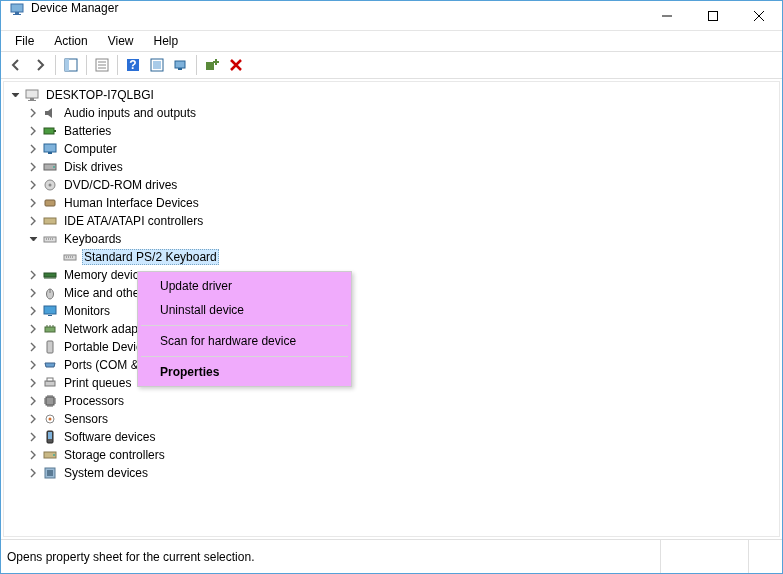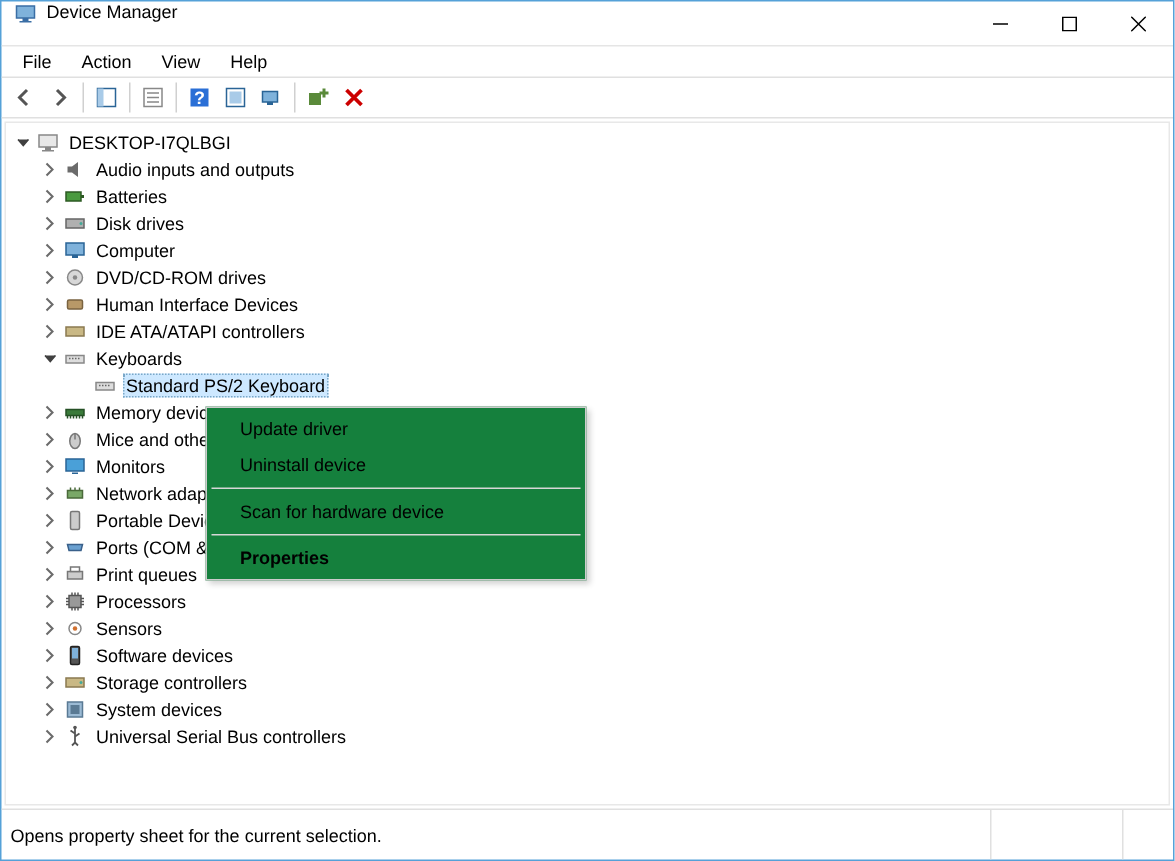--- a/index.html
+++ b/index.html
@@ -28,21 +28,21 @@
 .node .exp { width: 14px; height: 14px; display: flex; align-items: center; justify-content: center; color: #6b6b6b; margin-right: 2px; }
 .node .exp svg { width: 10px; height: 10px; }
 .node .ico { width: 16px; height: 16px; margin-right: 4px; display: flex; align-items: center; justify-content: center; }
 .node .label { padding: 0 2px; }
 .node .label.selected { background: #cde8ff; border: 1px dotted #7aa7c7; padding: 0 1px; }
 .lvl0 { padding-left: 4px; }
 .lvl1 { padding-left: 22px; }
 .lvl2 { padding-left: 42px; }
 
 
-.ctx { position: absolute; left: 133px; top: 189px; width: 254px; background: #15803d; border: 1px solid #cccccc; box-shadow: 2px 2px 4px rgba(0,0,0,.18); padding: 2px; text-align: center; }
+.ctx { position: absolute; left: 133px; top: 189px; width: 215px; background: #f0abfc; border: 1px solid #cccccc; box-shadow: 2px 2px 4px rgba(0,0,0,.18); padding: 2px; text-align: center; }
 .ctx .item { height: 24px; display: flex; align-items: center; padding-left: 20px; }
 .ctx .csep { height: 1px; background: #d7d7d7; margin: 3px 1px; }
 .ctx .item.bold { font-weight: 700; }
 
 
 .status { height: 34px; border-top: 1px solid #e0e0e0; display: flex; align-items: center; padding: 0 6px; }
 .status .cell { border-left: 1px solid #e0e0e0; height: 100%; }
 .status .c1 { width: 88px; }
 .status .c2 { width: 28px; }
 </style>
@@ -192,41 +192,41 @@
           </li>
           <li>
             <div class="node lvl1">
               <span class="exp">
                 <svg viewBox="0 0 10 10">
                   <path d="M3 1l4 4-4 4" fill="none" stroke="#6b6b6b" stroke-width="1.4"></path>
                 </svg>
               </span>
               <span class="ico">
                 <svg viewBox="0 0 16 16">
+                  <rect x="2" y="3" width="12" height="8" fill="#7fb2db" stroke="#2a6496"></rect>
+                  <rect x="6" y="11" width="4" height="2" fill="#2a6496"></rect>
+                </svg>
+              </span>
+              <span class="label">Computer</span>
+            </div>
+          </li>
+          <li>
+            <div class="node lvl1">
+              <span class="exp">
+                <svg viewBox="0 0 10 10">
+                  <path d="M3 1l4 4-4 4" fill="none" stroke="#6b6b6b" stroke-width="1.4"></path>
+                </svg>
+              </span>
+              <span class="ico">
+                <svg viewBox="0 0 16 16">
                   <rect x="2" y="5" width="12" height="6" fill="#b0b0b0" stroke="#666"></rect>
                   <circle cx="12" cy="8" r="1" fill="#4a9"></circle>
                 </svg>
               </span>
               <span class="label">Disk drives</span>
-            </div>
-          </li>
-          <li>
-            <div class="node lvl1">
-              <span class="exp">
-                <svg viewBox="0 0 10 10">
-                  <path d="M3 1l4 4-4 4" fill="none" stroke="#6b6b6b" stroke-width="1.4"></path>
-                </svg>
-              </span>
-              <span class="ico">
-                <svg viewBox="0 0 16 16">
-                  <rect x="2" y="3" width="12" height="8" fill="#7fb2db" stroke="#2a6496"></rect>
-                  <rect x="6" y="11" width="4" height="2" fill="#2a6496"></rect>
-                </svg>
-              </span>
-              <span class="label">Computer</span>
             </div>
           </li>
           <li>
             <div class="node lvl1">
               <span class="exp">
                 <svg viewBox="0 0 10 10">
                   <path d="M3 1l4 4-4 4" fill="none" stroke="#6b6b6b" stroke-width="1.4"></path>
                 </svg>
               </span>
               <span class="ico">
@@ -481,36 +481,20 @@
               </span>
               <span class="ico">
                 <svg viewBox="0 0 16 16">
                   <rect x="3" y="3" width="10" height="10" fill="#9bbad4" stroke="#5a7a94"></rect>
                   <rect x="5" y="5" width="6" height="6" fill="#5a7a94"></rect>
                 </svg>
               </span>
               <span class="label">System devices</span>
             </div>
           </li>
-          <li>
-            <div class="node lvl1">
-              <span class="exp">
-                <svg viewBox="0 0 10 10">
-                  <path d="M3 1l4 4-4 4" fill="none" stroke="#6b6b6b" stroke-width="1.4"></path>
-                </svg>
-              </span>
-              <span class="ico">
-                <svg viewBox="0 0 16 16">
-                  <path d="M8 2v10M8 12l-2 2M8 12l2 2M8 6l-3-2M8 8l3-2" stroke="#555" stroke-width="1.2" fill="none"></path>
-                  <circle cx="8" cy="2" r="1.2" fill="#555"></circle>
-                </svg>
-              </span>
-              <span class="label">Universal Serial Bus controllers</span>
-            </div>
-          </li>
         </ul>
       </li>
     </ul>
 
   <div class="ctx">
     <div class="item">Update driver</div>
     <div class="item">Uninstall device</div>
     <div class="csep"></div>
     <div class="item">Scan for hardware device</div>
     <div class="csep"></div>

